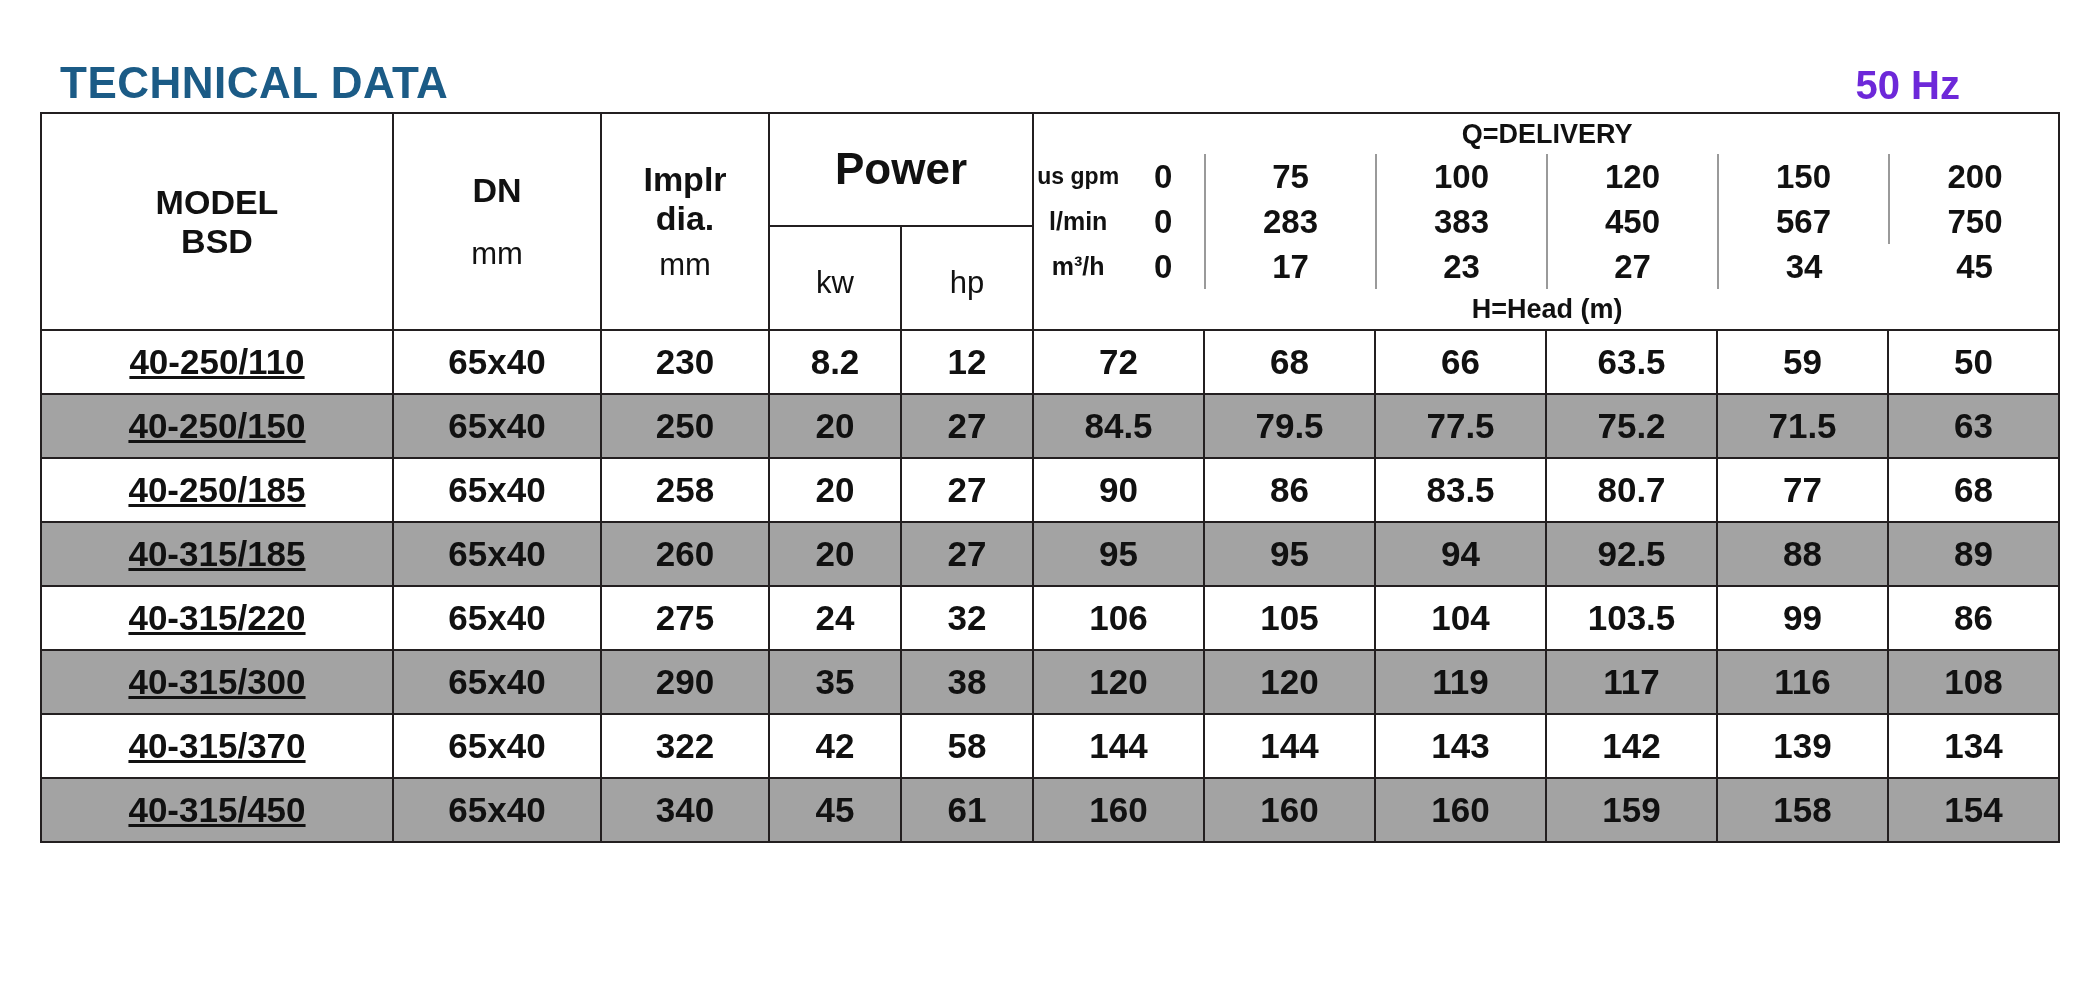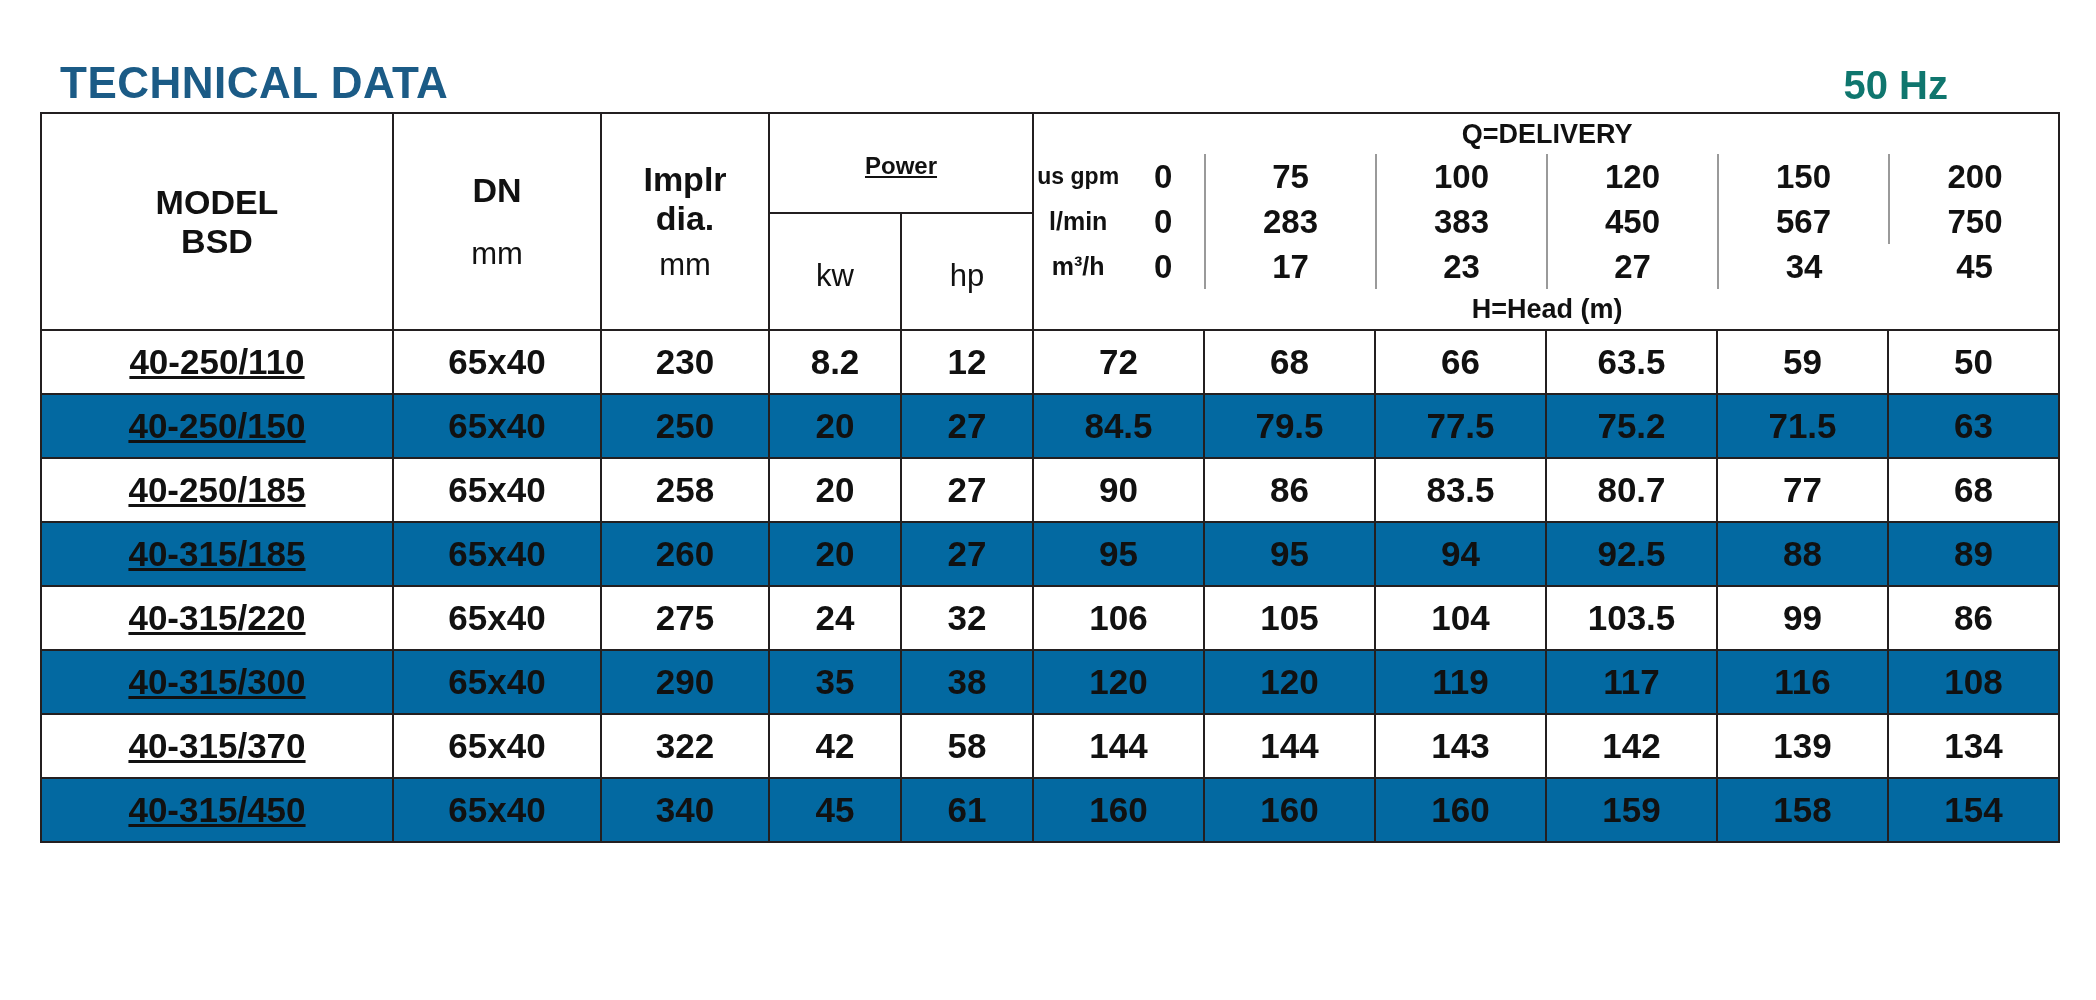--- a/index.html
+++ b/index.html
@@ -12,21 +12,21 @@
   }
   body {
     font-family: "Liberation Sans", sans-serif;
     color: #111111;
   }
   .page {
     position: relative;
     width: 2096px;
     height: 1000px;
     box-sizing: border-box;
-    padding: 22px 44px 0 40px;
+    padding: 22px 32px 0 40px;
   }
   
   .header-row {
     display: flex;
     align-items: flex-end;
     height: 86px;
     padding-left: 20px;
     padding-right: 14px;
     box-sizing: border-box;
   }
@@ -34,21 +34,21 @@
     font-size: 44px;
     font-weight: bold;
     color: #1b5b86;
     letter-spacing: 0.5px;
     white-space: nowrap;
   }
   .header-spacer { flex: 1 1 auto; }
   .hz {
     font-size: 40px;
     font-weight: bold;
-    color: #0f766e;
+    color: #6d28d9;
     white-space: nowrap;
     margin-right: 90px;
   }
   .rpm {
     font-size: 40px;
     font-weight: bold;
     color: #1b5b86;
     white-space: nowrap;
     margin-right: 10px;
   }
@@ -93,21 +93,21 @@
     font-weight: normal;
     margin-top: 26px;
   }
   .stub .unit-tight {
     display: block;
     font-size: 31px;
     font-weight: normal;
     margin-top: 10px;
   }
   .model-cell .big { font-size: 34px; }
-  .power-label { font-size: 24px; font-weight: bold; text-decoration: underline; }
+  .power-label { font-size: 44px; font-weight: bold; }
 
   
   .delivery-wrap { padding: 0; }
   table.delivery {
     border-collapse: collapse;
     width: 100%;
     table-layout: fixed;
   }
   table.delivery td {
     border: none;
@@ -152,21 +152,21 @@
   .blue { color: #1b5b86; }
   .hdr-num { font-size: 33px; }
   .hdr-num-blue { font-size: 33px; color: #1b5b86; }
 
   
   tbody tr td {
     height: 62px;
     font-size: 35px;
     font-weight: bold;
   }
-  tbody tr.alt td { background: #0369a1; }
+  tbody tr.alt td { background: #a3a3a3; }
   td.model-name { font-size: 35px; font-weight: bold; text-decoration: underline; }
   td.num { font-weight: normal; font-size: 35px; }
 </style>
 </head>
 <body>
 
 <div class="page">
 
   <div class="header-row">
     <div class="title">TECHNICAL DATA</div>

